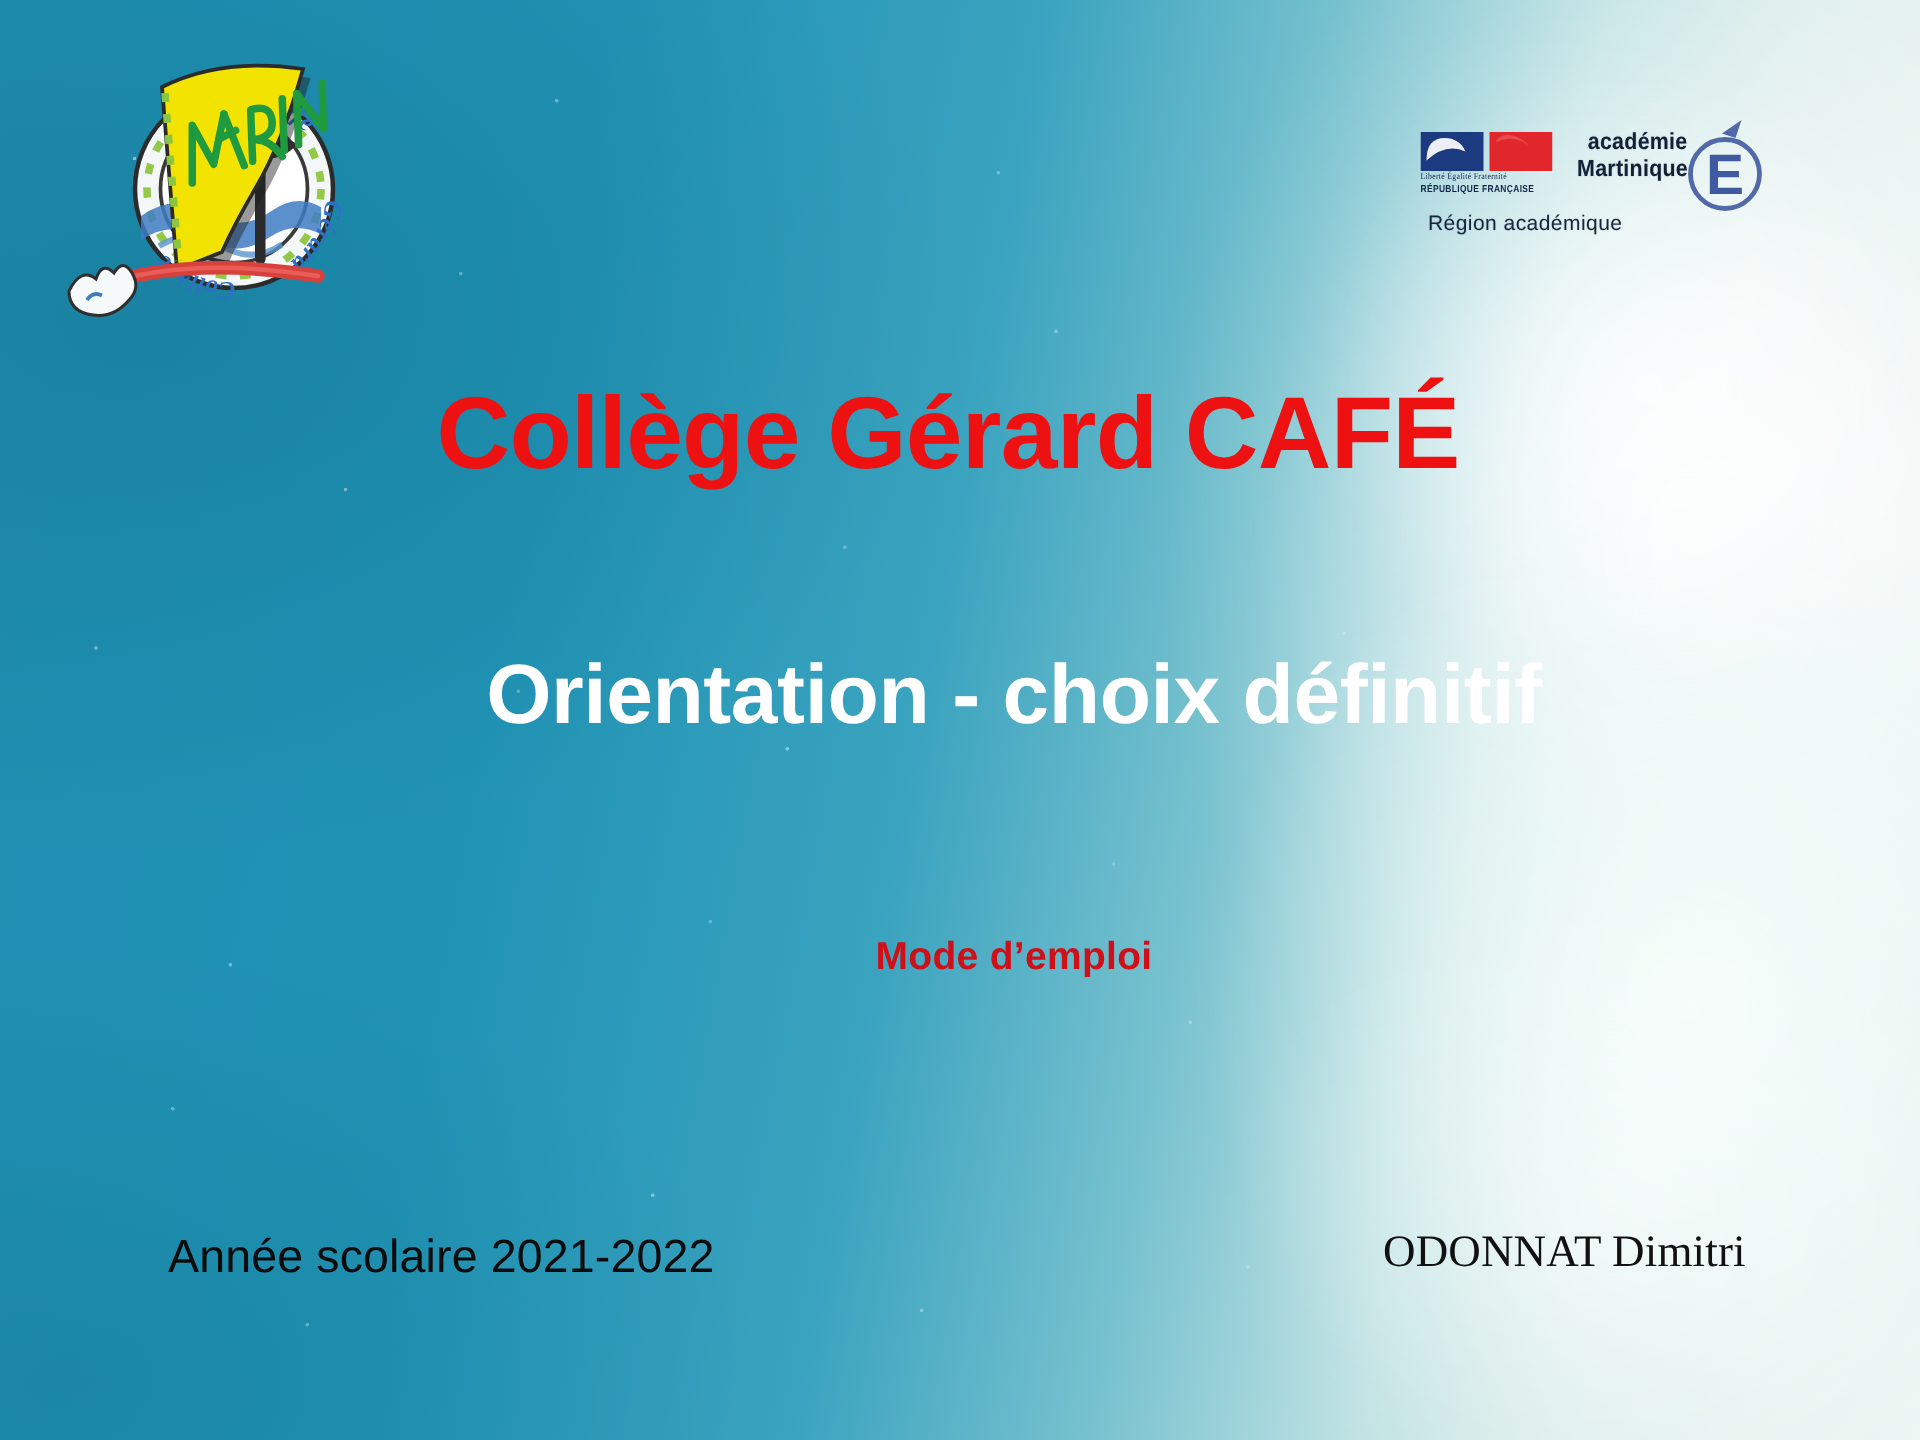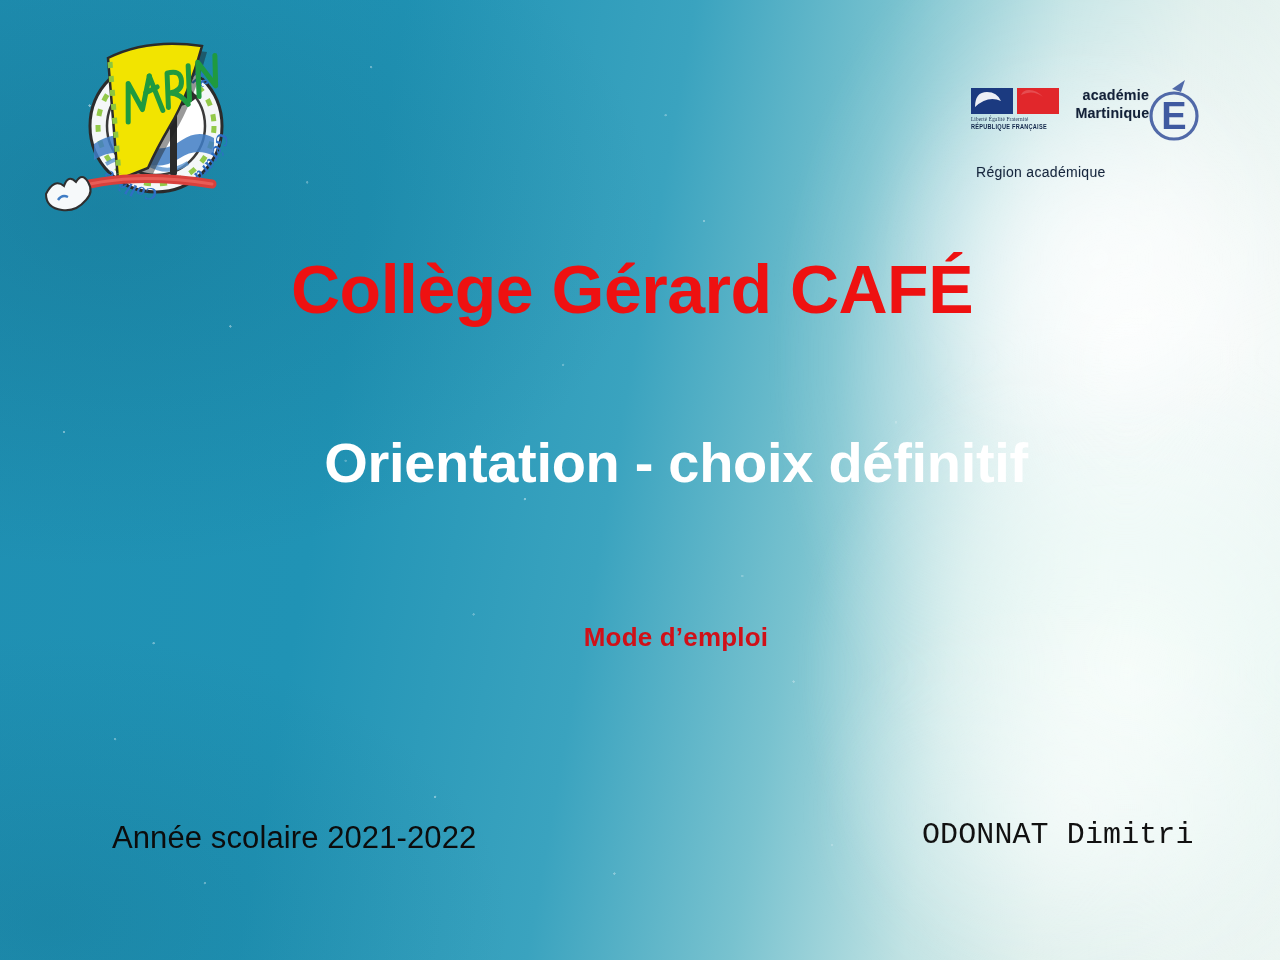--- a/index.html
+++ b/index.html
@@ -110,21 +110,21 @@
   .school-logo {
     position: absolute;
     left: 22px; top: 14px;
     width: 235px; height: 215px;
   }
   .school-logo svg { width: 100%; height: 100%; display: block; }
 
   
   .academy-block {
     position: absolute;
-    left: 963px; top: 80px;
+    left: 939px; top: 80px;
     width: 230px; height: 90px;
   }
   .marianne {
     position: absolute; left: 8px; top: 8px;
     width: 96px; height: 48px;
   }
   .marianne-flag { display: block; }
   .marianne-motto {
     font-family: "Liberation Serif", serif;
     font-size: 5.2px;
@@ -168,21 +168,20 @@
   }
   .region-acad {
     position: absolute;
     left: 13px; top: 60px;
     color: #16263d;
     font-family: "Liberation Sans", sans-serif;
     font-size: 14px;
     letter-spacing: .3px;
     white-space: nowrap;
     text-shadow: 0 0 1px rgba(20,35,60,.2);
-    margin-top: 24px;
   }
 
   
   .title-main {
     position: absolute;
     left: 0; top: 251px;
     width: 1264px;
     text-align: center;
     color: #ee1111;
     font-family: "Liberation Sans", sans-serif;
@@ -225,21 +224,21 @@
     font-family: "Liberation Sans", sans-serif;
     font-size: 31px;
     letter-spacing: .1px;
     white-space: nowrap;
     text-align: right;
   }
   .author {
     position: absolute;
     left: 922px; top: 818px;
     color: #111111;
-    font-family: Liberation Mono, monospace;
+    font-family: Liberation Serif, serif;
     font-size: 30px;
     letter-spacing: .1px;
     white-space: nowrap;
     text-align: center;
   }
 </style>
 </head>
 <body>
 
 <div id="slide">

